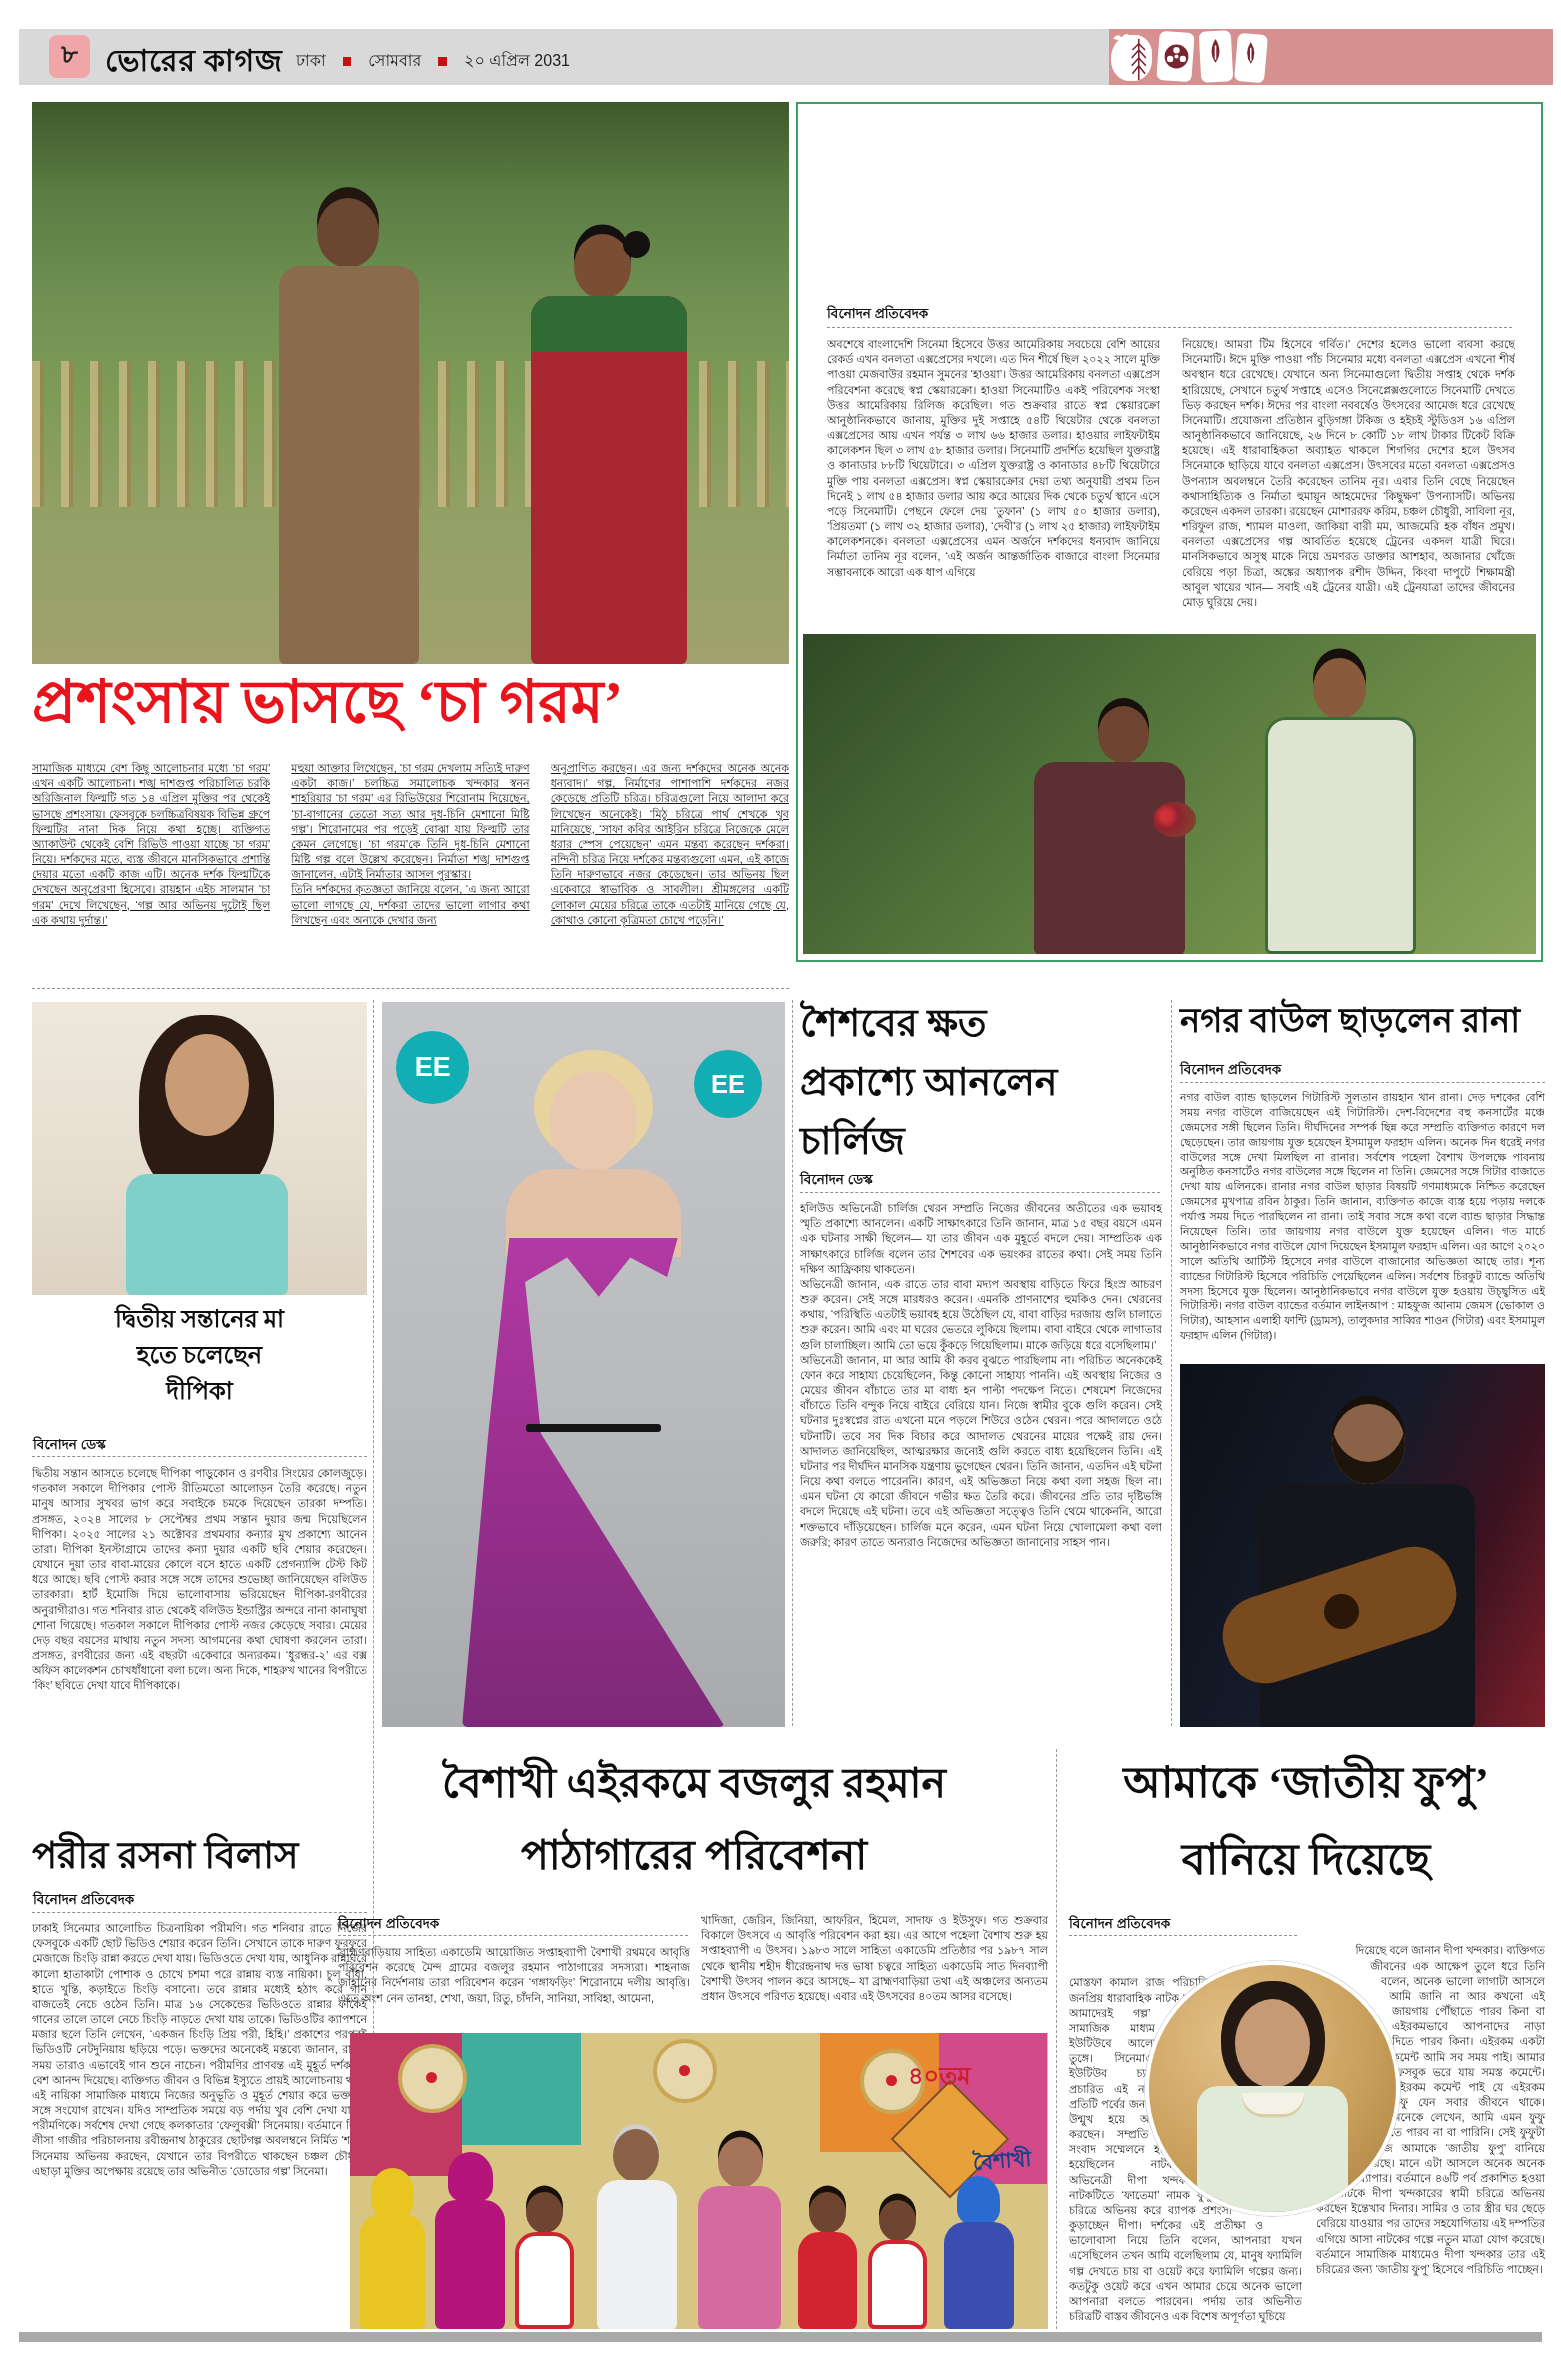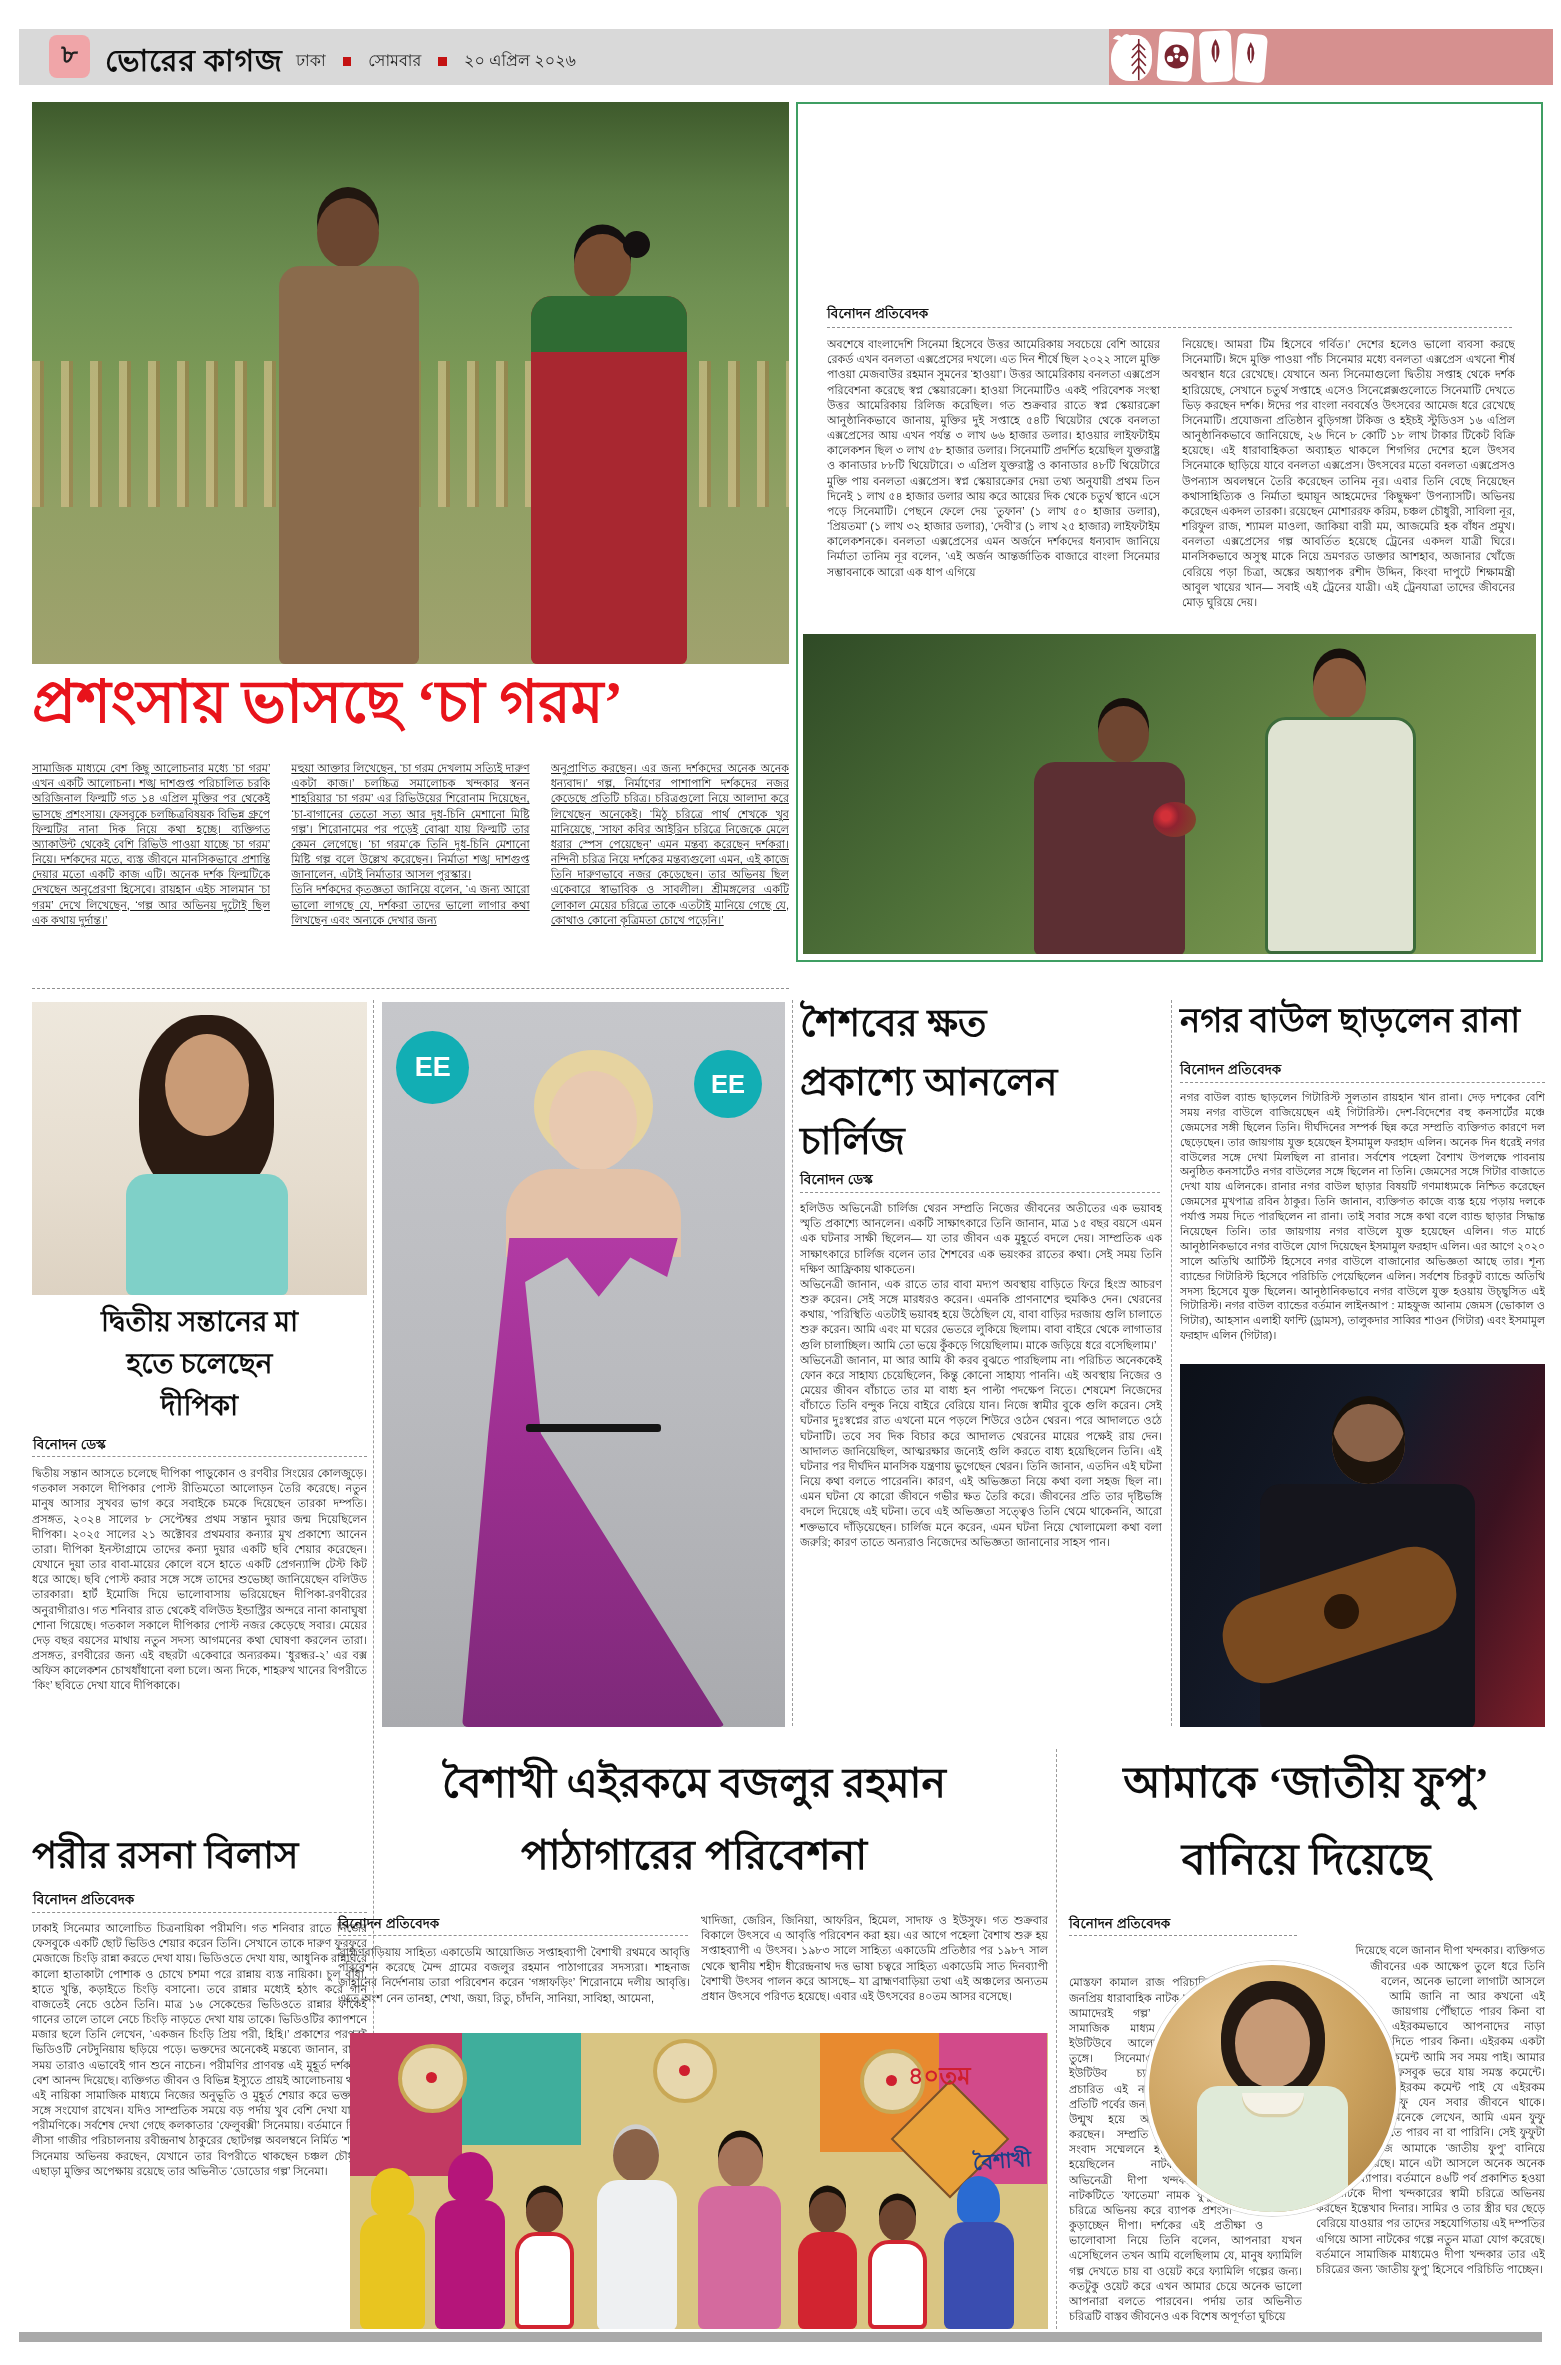--- a/index.html
+++ b/index.html
@@ -59,21 +59,21 @@
 <div class="abs topbar"></div>
 <div class="abs pagebox">
   <span>৮</span>
 </div>
 <div class="abs masthead">ভোরের কাগজ</div>
 <div class="abs dateline">
   <span>ঢাকা</span>
   <span class="redsq"></span>
   <span>সোমবার</span>
   <span class="redsq"></span>
-  <span>২০ এপ্রিল ২০২৬</span>
+  <span>২০ এপ্রিল 2031</span>
 </div>
 <div class="abs banner">
   <div class="banner-art">
 
     <div class="art-card" style="left:1.6px;top:6.4px;width:41px;height:46px;border-radius:50% 40% 45% 45%;"></div>
     <svg style="position:absolute;left:21px;top:9.6px;" width="17.5" height="41" viewBox="0 0 22 52">
       <path d="M11 0 L11 52 M11 6 L3 14 M11 6 L19 14 M11 14 L2 24 M11 14 L20 24 M11 24 L2 34 M11 24 L20 34 M11 34 L3 44 M11 34 L19 44" stroke="#7a2530" stroke-width="2" fill="none"></path>
     </svg>
     <svg style="position:absolute;left:3.2px;top:1.6px;" width="19" height="11" viewBox="0 0 24 14">
       <path d="M1 10 Q7 2 12 8 Q18 1 23 6 L14 13 Z" fill="#ffffff"></path>
@@ -143,21 +143,21 @@
   </div>
 </div>
 
 <div class="abs photo ph-deepika" style="left:32px;top:1002px;width:335px;height:293px;">
   <div class="person" style="left:72px;top:12.7px;width:207px;height:280px;">
     <div class="head" style="left:35px;top:0;width:135px;height:183px;background:#2b1b12;border-radius:46% 46% 40% 40%;"></div>
     <div class="head" style="left:61px;top:19px;width:84px;height:102px;background:#c99b76;"></div>
     <div class="torso" style="left:22px;top:159px;width:162px;height:121px;background:#7fd0c8;"></div>
   </div>
 </div>
-<div class="abs hl" style="left:32px;top:1301px;width:335px;text-align:center;font-size:28px;line-height:1.5;">দ্বিতীয় সন্তানের মা
+<div class="abs hl" style="left:32px;top:1301px;width:335px;text-align:center;font-size:24px;line-height:1.5;">দ্বিতীয় সন্তানের মা
 হতে চলেছেন
 দীপিকা</div>
 <div class="abs byline" style="left:33px;top:1434px;">বিনোদন ডেস্ক</div>
 <div class="abs hdash" style="left:32px;top:1456px;width:335px;"></div>
 <div class="abs bodytext" style="left:32px;top:1466px;width:335px;height:357px;">দ্বিতীয় সন্তান আসতে চলেছে দীপিকা পাড়ুকোন ও রণবীর সিংয়ের কোলজুড়ে। গতকাল সকালে দীপিকার পোস্ট রীতিমতো আলোড়ন তৈরি করেছে। নতুন মানুষ আসার সুখবর ভাগ করে সবাইকে চমকে দিয়েছেন তারকা দম্পতি। প্রসঙ্গত, ২০২৪ সালের ৮ সেপ্টেম্বর প্রথম সন্তান দুয়ার জন্ম দিয়েছিলেন দীপিকা। ২০২৫ সালের ২১ অক্টোবর প্রথমবার কন্যার মুখ প্রকাশ্যে আনেন তারা। দীপিকা ইনস্টাগ্রামে তাদের কন্যা দুয়ার একটি ছবি শেয়ার করেছেন। যেখানে দুয়া তার বাবা-মায়ের কোলে বসে হাতে একটি প্রেগন্যান্সি টেস্ট কিট ধরে আছে। ছবি পোস্ট করার সঙ্গে সঙ্গে তাদের শুভেচ্ছা জানিয়েছেন বলিউড তারকারা। হার্ট ইমোজি দিয়ে ভালোবাসায় ভরিয়েছেন দীপিকা-রণবীরের অনুরাগীরাও। গত শনিবার রাত থেকেই বলিউড ইন্ডাস্ট্রির অন্দরে নানা কানাঘুষা শোনা গিয়েছে। গতকাল সকালে দীপিকার পোস্ট নজর কেড়েছে সবার। মেয়ের দেড় বছর বয়সের মাথায় নতুন সদস্য আগমনের কথা ঘোষণা করলেন তারা। প্রসঙ্গত, রণবীরের জন্য এই বছরটা একেবারে অন্যরকম। ‘ধুরন্ধর-২’ এর বক্স অফিস কালেকশন চোখধাঁধানো বলা চলে। অন্য দিকে, শাহরুখ খানের বিপরীতে ‘কিং’ ছবিতে দেখা যাবে দীপিকাকে।</div>
 
 <div class="abs hl" style="left:32px;top:1830px;width:335px;text-align:left;font-size:37px;line-height:1.4;">পরীর রসনা বিলাস</div>
 <div class="abs byline" style="left:33px;top:1889px;">বিনোদন প্রতিবেদক</div>
 <div class="abs hdash" style="left:32px;top:1912px;width:335px;"></div>
 <div class="abs bodytext" style="left:32px;top:1921px;width:335px;height:406px;">ঢাকাই সিনেমার আলোচিত চিত্রনায়িকা পরীমণি। গত শনিবার রাতে নিজের ফেসবুকে একটি ছোট ভিডিও শেয়ার করেন তিনি। সেখানে তাকে দারুণ ফুরফুরে মেজাজে চিংড়ি রান্না করতে দেখা যায়। ভিডিওতে দেখা যায়, আধুনিক রান্নাঘরে কালো হাতাকাটা পোশাক ও চোখে চশমা পরে রান্নায় ব্যস্ত নায়িকা। চুল বাঁধা, হাতে খুন্তি, কড়াইতে চিংড়ি বসানো। তবে রান্নার মধ্যেই হঠাৎ করে গান বাজতেই নেচে ওঠেন তিনি। মাত্র ১৬ সেকেন্ডের ভিডিওতে রান্নার ফাঁকেই গানের তালে তালে নেচে চিংড়ি নাড়তে দেখা যায় তাকে। ভিডিওটির ক্যাপশনে মজার ছলে তিনি লেখেন, ‘একজন চিংড়ি প্রিয় পরী, হিহি।’ প্রকাশের পরপরই ভিডিওটি নেটদুনিয়ায় ছড়িয়ে পড়ে। ভক্তদের অনেকেই মন্তব্যে জানান, রান্নার সময় তারাও এভাবেই গান শুনে নাচেন। পরীমণির প্রাণবন্ত এই মুহূর্ত দর্শকদের বেশ আনন্দ দিয়েছে। ব্যক্তিগত জীবন ও বিভিন্ন ইস্যুতে প্রায়ই আলোচনায় থাকা এই নায়িকা সামাজিক মাধ্যমে নিজের অনুভূতি ও মুহূর্ত শেয়ার করে ভক্তদের সঙ্গে সংযোগ রাখেন। যদিও সাম্প্রতিক সময়ে বড় পর্দায় খুব বেশি দেখা যায়নি পরীমণিকে। সর্বশেষ দেখা গেছে কলকাতার ‘ফেলুবক্সী’ সিনেমায়। বর্তমানে তিনি লীসা গাজীর পরিচালনায় রবীন্দ্রনাথ ঠাকুরের ছোটগল্প অবলম্বনে নির্মিত ‘শাস্তি’ সিনেমায় অভিনয় করছেন, যেখানে তার বিপরীতে থাকছেন চঞ্চল চৌধুরী। এছাড়া মুক্তির অপেক্ষায় রয়েছে তার অভিনীত ‘ডোডোর গল্প’ সিনেমা।</div>

